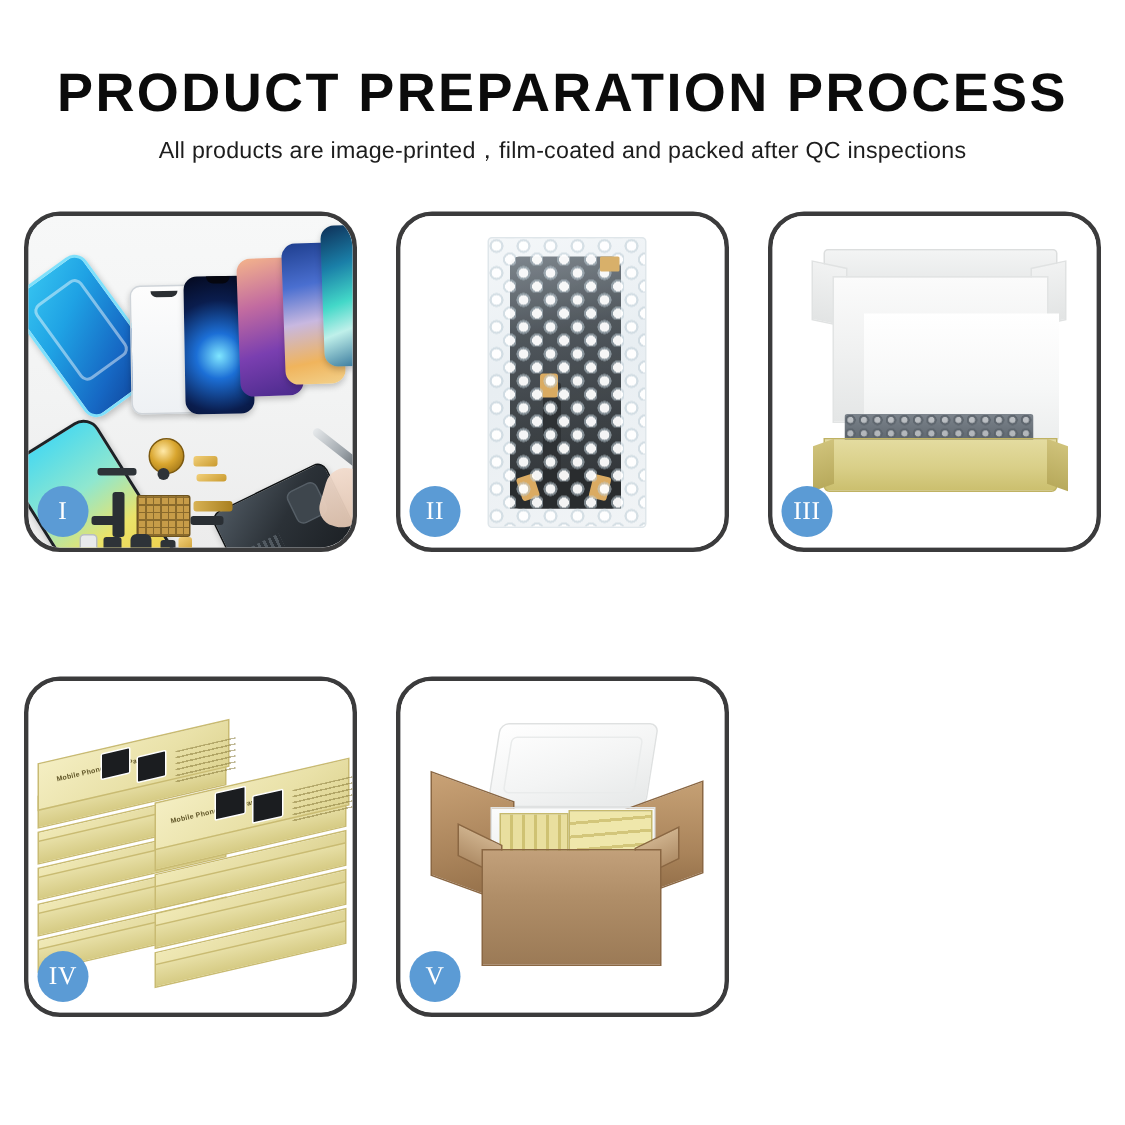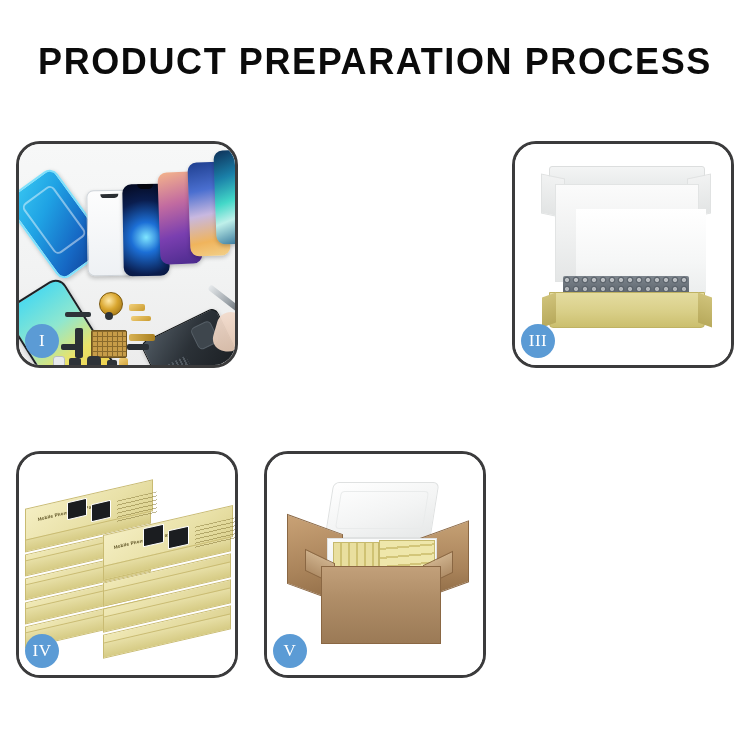--- a/index.html
+++ b/index.html
@@ -255,20 +255,21 @@
   .carton6 .tape.t1{left:26px;top:56px;transform:skewY(20deg);}
   .carton6 .tape.t2{left:26px;top:116px;transform:skewY(20deg);}
 </style>
 </head>
 <body>
 
 <div class="page">
 
   <div class="header">
     <h1 class="title">PRODUCT PREPARATION PROCESS</h1>
+    <p class="subtitle">All products are image-printed，film-coated and packed after QC inspections</p>
   </div>
 
   <div class="grid">
 
     <div class="panel r0 c0">
       <div class="scene">
         <div class="p1bg"></div>
         <div class="ph ph-a"></div>
         <div class="ph ph-b">
             <div class="notch"></div>
@@ -297,20 +298,37 @@
         <div class="chip gold" style="left:100px;top:214px;width:9px;height:11px;"></div>
         <div class="chip dark" style="left:86px;top:168px;width:8px;height:8px;border-radius:50%;"></div>
 
         <div class="chip white" style="left:202px;top:218px;width:7px;height:6px;border-radius:50%;"></div>
         <div class="hand"></div>
         <div class="tool"></div>
       </div>
       <div class="badge">I</div>
     </div>
 
+    <div class="panel r0 c1">
+      <div class="scene">
+        <div class="p2bg"></div>
+        <div class="bubblepack">
+          <div class="screenpart">
+            <div class="ribbon"></div>
+            <div class="base"></div>
+            <div class="tab t1"></div>
+            <div class="tab t2"></div>
+            <div class="tab t3"></div>
+          </div>
+          <div class="tapechip"></div>
+          <div class="bubbles"></div>
+        </div>
+      </div>
+      <div class="badge">II</div>
+    </div>
 
     <div class="panel r0 c2">
       <div class="scene">
         <div class="p3bg"></div>
         <div class="mailer">
           <div class="lid-back"></div>
           <div class="flapL"></div>
           <div class="flapR"></div>
           <div class="inner">
               <div class="foam"></div>

